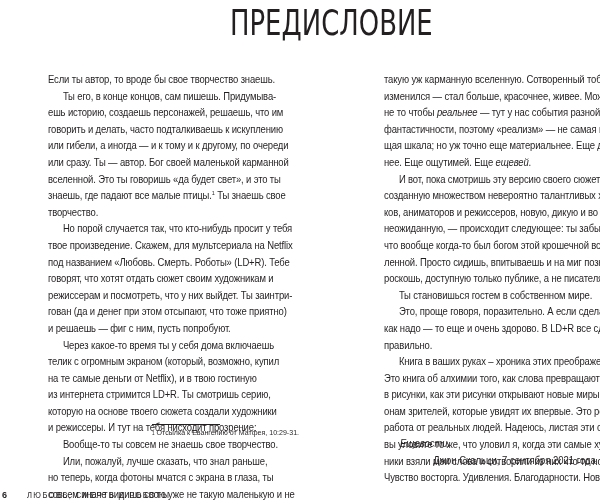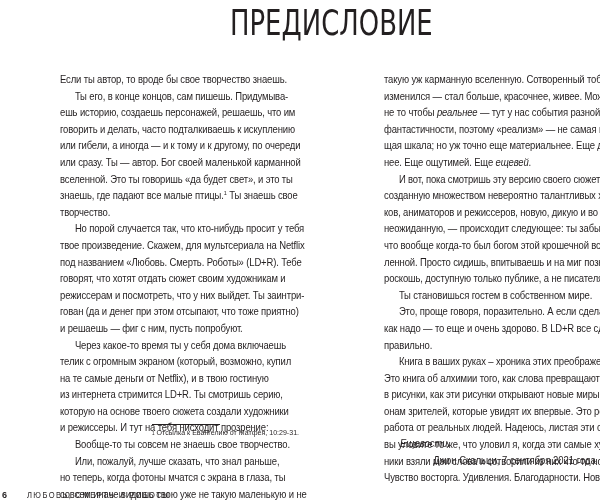--- a/index.html
+++ b/index.html
@@ -13,21 +13,21 @@
       transform: scaleX(0.72); transform-origin: left top;
       color: #231f20; white-space: nowrap;
     }
 
     .col {
       position: absolute; top: 72px;
       font-size: 10.2px; line-height: 16.6px;
       letter-spacing: -0.15px;
       color: #231f20;
     }
-    .col-left { left: 60px; width: 254px; }
+    .col-left { left: 48px; width: 254px; }
     .col-right { left: 384px; width: 214px; }
 
     .line { display: block; white-space: nowrap; transform: scaleX(0.93); transform-origin: left center; }
     .indent { padding-left: 16px; }
     .it { font-style: italic; }
     sup { font-size: 6px; vertical-align: top; line-height: 10px; }
 
     .fn-rule {
       position: absolute; left: 152px; top: 424px; width: 68px;
       border-top: 1px solid #231f20;

